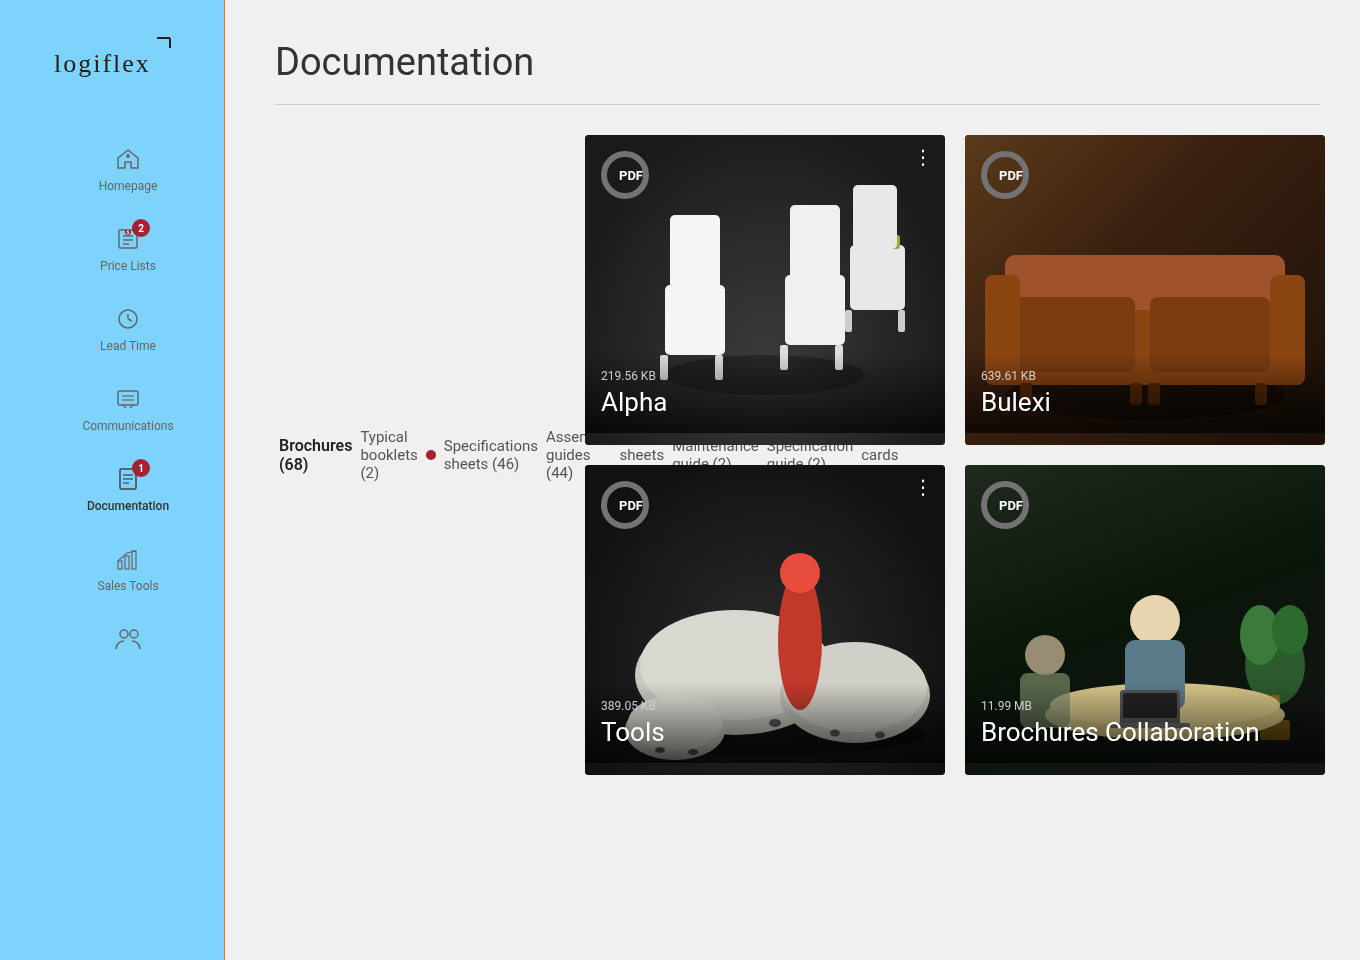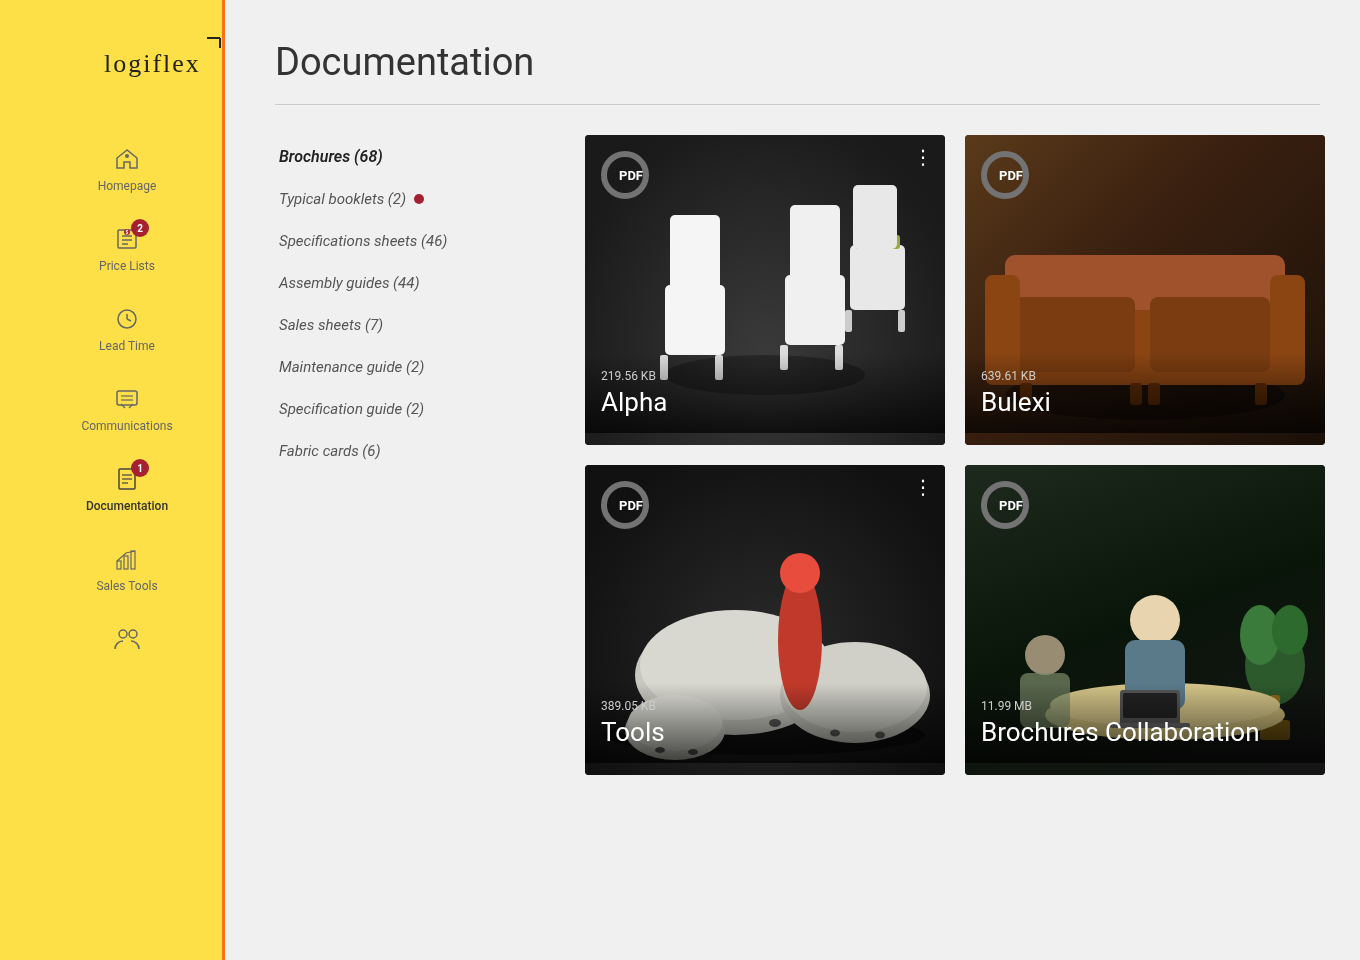--- a/index.html
+++ b/index.html
@@ -9,26 +9,26 @@
       display: flex;
       height: 960px;
       width: 1360px;
       overflow: hidden;
     }
 
     
     .sidebar {
       width: 225px;
       min-width: 225px;
-      background: #fde047;
+      background: #7dd3fc;
       display: flex;
       flex-direction: column;
-      align-items: flex-end;
+      align-items: center;
       padding: 20px 0 20px 0;
-      border-right: 3px solid #f97316;
+      border-right: 1px solid #f97316;
       height: 960px;
       overflow-y: auto;
     }
     .sidebar-logo {
       margin-bottom: 30px;
       padding: 10px 0;
     }
     .sidebar-logo svg {
       width: 120px;
       height: 55px;
@@ -105,23 +105,22 @@
     }
     .content-layout {
       display: flex;
       gap: 30px;
     }
 
     
     .filter-list {
       min-width: 280px;
       display: flex;
-      flex-direction: column;
+      flex-direction: row;
       gap: 0;
-      font-style: italic;
     }
     .filter-item {
       padding: 12px 4px;
       font-size: 15px;
       color: #555;
       cursor: pointer;
       display: flex;
       align-items: center;
       gap: 8px;
       border-bottom: none;

